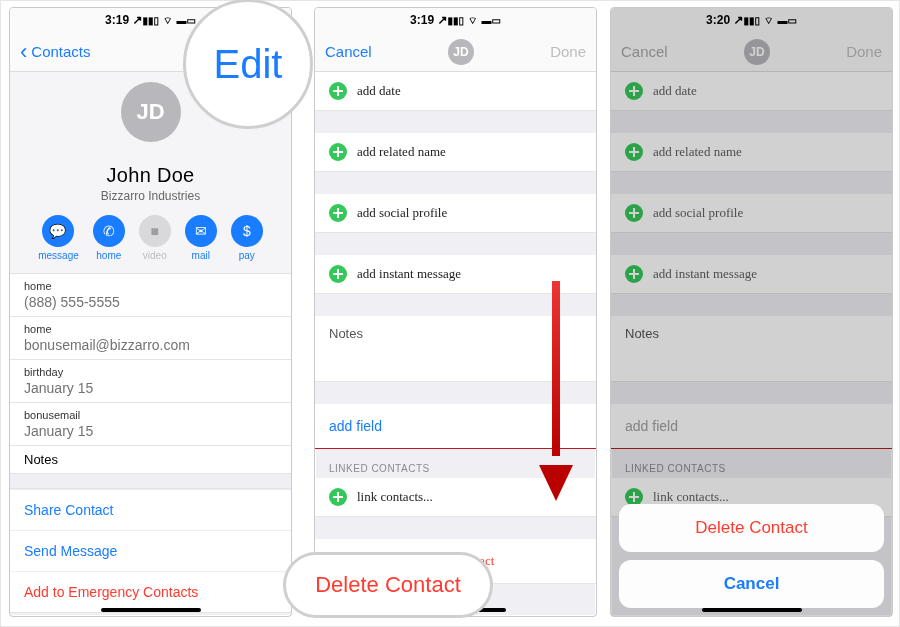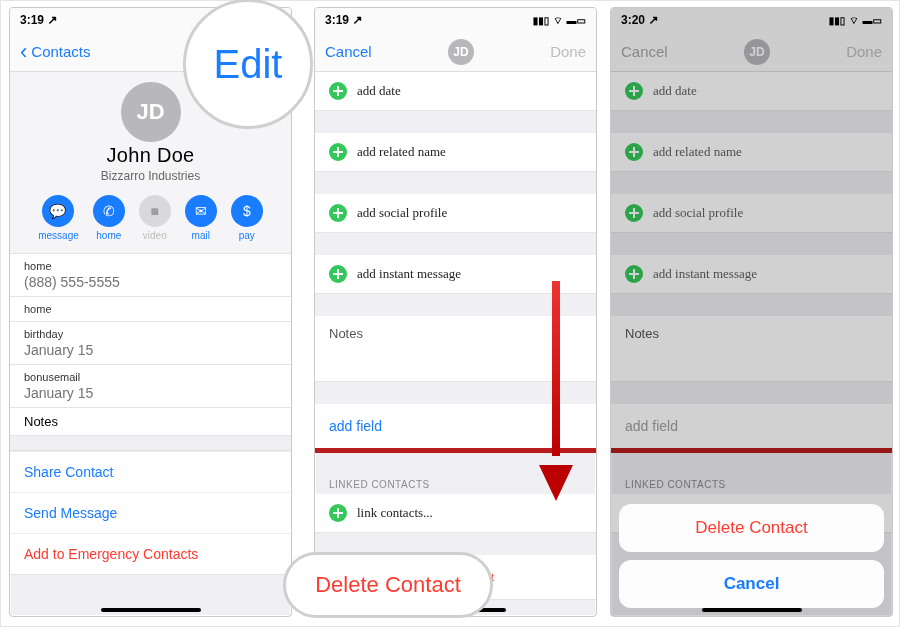--- a/index.html
+++ b/index.html
@@ -21,21 +21,21 @@
   }
   #p1 { left: 8px; }
   #p2 { left: 313px; }
   #p3 { left: 609px; }
   .phone.dimmed::after{
     content:'';position:absolute;inset:0;background:rgba(0,0,0,0.18);
   }
   .statusbar {
     height: 24px; background: #fafafa; display: flex; align-items:center;
     padding: 0 10px; font-size: 12px; font-weight: 600;
-    justify-content: space-between; color:#000;
+    justify-content: center; color:#000;
   }
   .sb-right { display:flex; gap:4px; align-items:center; font-size:10px;}
   .navbar {
     height: 40px; display:flex; align-items:center; justify-content:space-between;
     padding: 0 10px; background:#fafafa; border-bottom:1px solid #ddd;
     font-size:15px;
   }
   .nav-back { color:#1a7cff; display:flex; align-items:center; gap:2px;}
   .nav-back::before{content:'‹'; font-size:22px; line-height:0; margin-right:2px;}
   .nav-cancel{color:#1a7cff;}
@@ -46,21 +46,21 @@
     font-size:12px;font-weight:600;display:flex;align-items:center;justify-content:center;
   }
   .profile{
     text-align:center; padding:10px 0 12px; background:#f5f5f7;
   }
   .big-avatar{
     width:60px;height:60px;border-radius:50%;background:#b8b8bc;
     display:inline-flex;align-items:center;justify-content:center;
     color:#fff;font-size:22px;font-weight:600;
   }
-  .contact-name{font-size:20px; margin-top:2px; font-weight:400; letter-spacing:.3px;}
+  .contact-name{font-size:20px; margin-top:22px; font-weight:400; letter-spacing:.3px;}
   .contact-org{font-size:12px;color:#666;margin-top:2px;}
   .actions{display:flex;justify-content:center;gap:14px;margin-top:12px;}
   .act{display:flex;flex-direction:column;align-items:center;gap:3px;font-size:10px;color:#1a7cff;}
   .act.disabled{color:#bdbdbd;}
   .act .circ{width:32px;height:32px;border-radius:50%;background:#1a7cff;display:flex;align-items:center;justify-content:center;color:#fff;font-size:14px;}
   .act.disabled .circ{background:#d9d9db;color:#9e9ea2;}
   .section{background:#fff;border-top:1px solid #e3e3e3;border-bottom:1px solid #e3e3e3;}
   .row{padding:6px 14px;border-top:1px solid #eee;font-size:13px;}
   .row:first-child{border-top:none;}
   .lbl{font-size:11px;color:#333;}
@@ -75,23 +75,23 @@
     display:flex;align-items:center;gap:10px;padding:10px 14px;
     background:#fff;border-bottom:1px solid #e5e5e5;font-size:13px;color:#222;font-family:Liberation Serif, serif;
   }
   .erow.dim{color:#5f5f61;}
   .plus{width:18px;height:18px;border-radius:50%;background:#34c759;position:relative;flex-shrink:0;}
   .plus::before,.plus::after{content:'';position:absolute;background:#fff;}
   .plus::before{left:4px;right:4px;top:8px;height:2px;}
   .plus::after{top:4px;bottom:4px;left:8px;width:2px;}
   .group-gap{height:22px;background:#efeff4;}
   .notes{background:#fff;padding:10px 14px 40px;font-size:13px;color:#555;border-bottom:1px solid #e5e5e5;}
-  .addfield{padding:14px;color:#1a7cff;font-size:14px;background:#fff;border-bottom:5px solid #b91c1c;}
+  .addfield{padding:14px;color:#1a7cff;font-size:14px;background:#fff;border-bottom:1px solid #b91c1c;}
   .addfield.dim{color:#9fa0a1;}
-  .sect-hdr{padding:26px 14px 4px;font-size:10px;color:#8a8a8e;letter-spacing:.5px;}
+  .sect-hdr{padding:14px 14px 4px;font-size:10px;color:#8a8a8e;letter-spacing:.5px;}
   .delete-row{text-align:center;padding:14px;}
 
   
   .callout-edit{
     position:absolute; left:182px; top:-2px; width:130px;height:130px;border-radius:50%;
     background:#fff;border:3px solid #cfcfcf;display:flex;align-items:center;justify-content:center;
     font-size:40px;color:#1a7cff;font-weight:400;z-index:20;
   }
   .callout-delete{
     position:absolute; left:282px; bottom:8px; width:210px;height:66px;border-radius:40px;
@@ -165,20 +165,21 @@
     </div>
     <div class="section">
       <div class="row">
         <div class="lbl">home</div>
         <div class="val">(888) 555-5555</div>
       </div>
     </div>
     <div class="section" style="margin-top:-1px">
       <div class="row">
         <div class="lbl">home</div>
+        <div class="val">bonusemail@bizzarro.com</div>
       </div>
     </div>
     <div class="section" style="margin-top:-1px">
       <div class="row">
         <div class="lbl">birthday</div>
         <div class="val">January 15</div>
       </div>
     </div>
     <div class="section" style="margin-top:-1px">
       <div class="row">

